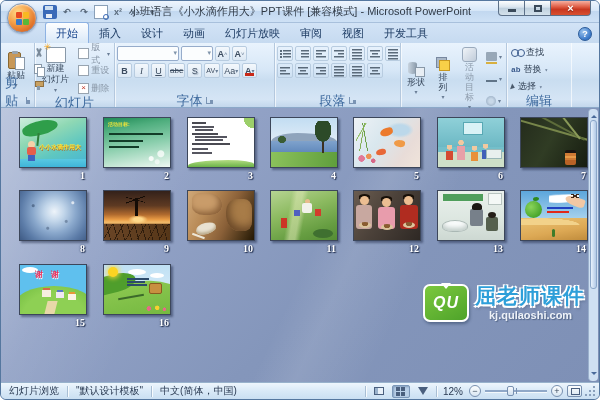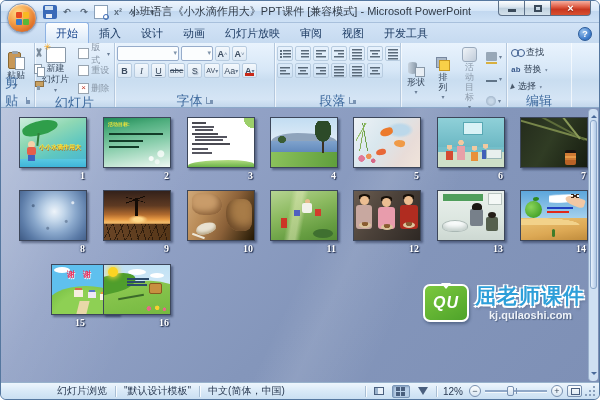--- a/index.html
+++ b/index.html
@@ -275,21 +275,21 @@
   .s14 .d2{left:0;bottom:15px;width:100%;height:8px;background:radial-gradient(ellipse at 30% 100%,#f2d28a 58%,transparent 60%);}
   .s14 .g{left:4px;top:10px;width:17px;height:17px;background:radial-gradient(circle at 35% 35%,#8ad45a,#4aa62c 70%);border-radius:50%;}
   .s14 .gl{left:12px;top:6px;width:6px;height:4px;background:#2e8a1e;border-radius:60% 40%;}
   .s14 .h{right:2px;top:6px;width:20px;height:9px;background:#f2c8a4;border-radius:50% 20% 30% 60%;transform:rotate(18deg);}
   .s14 .t1{left:26px;top:16px;width:26px;height:2px;background:#2040c0;}
   .s14 .t2{left:26px;top:20px;width:22px;height:2px;background:#e02818;}
   .s14 .bd{right:8px;top:3px;width:8px;height:4px;background:
     linear-gradient(30deg,transparent 40%,#402818 41%,#402818 60%,transparent 61%),
     linear-gradient(-30deg,transparent 40%,#402818 41%,#402818 60%,transparent 61%);}
   .s14 .x{left:31px;bottom:3px;width:3px;height:8px;background:#3e7c2a;border-radius:2px;}
-  .s15{background:#5fc0ee;margin-left:32px;}
+  .s15{background:#5fc0ee;}
   .s15 .c1{left:2px;top:2px;width:16px;height:6px;background:#fff;border-radius:50%;}
   .s15 .h{left:-6px;bottom:-12px;width:80px;height:40px;background:radial-gradient(ellipse at 50% 100%,#8ed054 60%,#6cb83c 100%);border-radius:50% 50% 0 0;}
   .s15 .h1{left:22px;top:25px;width:9px;height:7px;background:#f6eee0;box-shadow:0 -3px 0 -1px #d86848;}
   .s15 .h2{left:36px;top:27px;width:8px;height:6px;background:#f0e8f4;box-shadow:0 -3px 0 -1px #5878c8;}
   .s15 .h3{left:48px;top:29px;width:8px;height:6px;background:#fcf4e4;box-shadow:0 -3px 0 -1px #e89838;}
   .s15 .p{left:26px;bottom:0;width:10px;height:13px;background:#e8d8a8;transform:skewX(-14deg);}
   .s15 .t{position:absolute;left:15px;top:6px;font:bold 8px/1 "Liberation Serif",serif;color:#e8305c;letter-spacing:3px;text-shadow:.5px .5px 0 #fff;white-space:nowrap;}
   .s16{background:linear-gradient(#bfe0f4,#d8ecf8 60%);}
   .s16 .sn{left:4px;top:2px;width:10px;height:10px;background:#fcd422;border-radius:50%;box-shadow:0 0 4px 2px rgba(252,220,60,.7);}
   .s16 .cl{left:24px;top:4px;width:18px;height:6px;background:#fff;border-radius:50%;}
@@ -321,21 +321,21 @@
 
   
   .vscroll{position:absolute;right:1px;top:1px;bottom:1px;width:10px;background:#cfe0f2;border-left:1px solid #9ab0cc;border-radius:4px;}
   .vs-up,.vs-dn{position:absolute;left:2px;width:0;height:0;border:3px solid transparent;}
   .vs-up{top:3px;border-bottom-color:#4a6a9a;}
   .vs-dn{bottom:3px;border-top-color:#4a6a9a;}
   .vs-thumb{position:absolute;left:1px;top:11px;width:7px;height:62%;background:linear-gradient(90deg,#e8f2fc,#b2c9e6);border:1px solid #8aa6c8;border-radius:3px;}
 
   
   .statusbar{height:17px;display:flex;align-items:center;font-size:10px;color:#2a3a52;
-    background:linear-gradient(180deg,#eef6fd 0%,#d9e9f7 50%,#cadff2 100%);border-top:1px solid #98b2cc;padding-left:48px;}
+    background:linear-gradient(180deg,#eef6fd 0%,#d9e9f7 50%,#cadff2 100%);border-top:1px solid #98b2cc;}
   .sb-item{padding:0 8px;height:100%;display:flex;align-items:center;}
   .sb-sep{width:1px;height:11px;background:#a8bed4;box-shadow:1px 0 0 rgba(255,255,255,.8);}
   .sb-right{margin-left:auto;display:flex;align-items:center;gap:4px;padding-right:3px;}
   .viewbtn{width:18px;height:13px;display:flex;align-items:center;justify-content:center;border:1px solid transparent;border-radius:2px;}
   .viewbtn.pressed{background:#b8cfe8;border-color:#7a96b8;box-shadow:inset 1px 1px 2px rgba(60,90,130,.4);}
   .vi-norm{width:10px;height:8px;border:1px solid #4a5f7e;background:linear-gradient(90deg,#9ab2cc 3px,#e8f0f8 3px);}
   .vi-sort{width:9px;height:9px;background:
     linear-gradient(#4a5f7e,#4a5f7e),linear-gradient(#4a5f7e,#4a5f7e),linear-gradient(#4a5f7e,#4a5f7e),linear-gradient(#4a5f7e,#4a5f7e);
     background-size:4px 4px;background-position:0 0,5px 0,0 5px,5px 5px;background-repeat:no-repeat;}
   .vi-show{width:0;height:0;border-left:5px solid transparent;border-right:5px solid transparent;border-top:8px solid #4a5f7e;}

